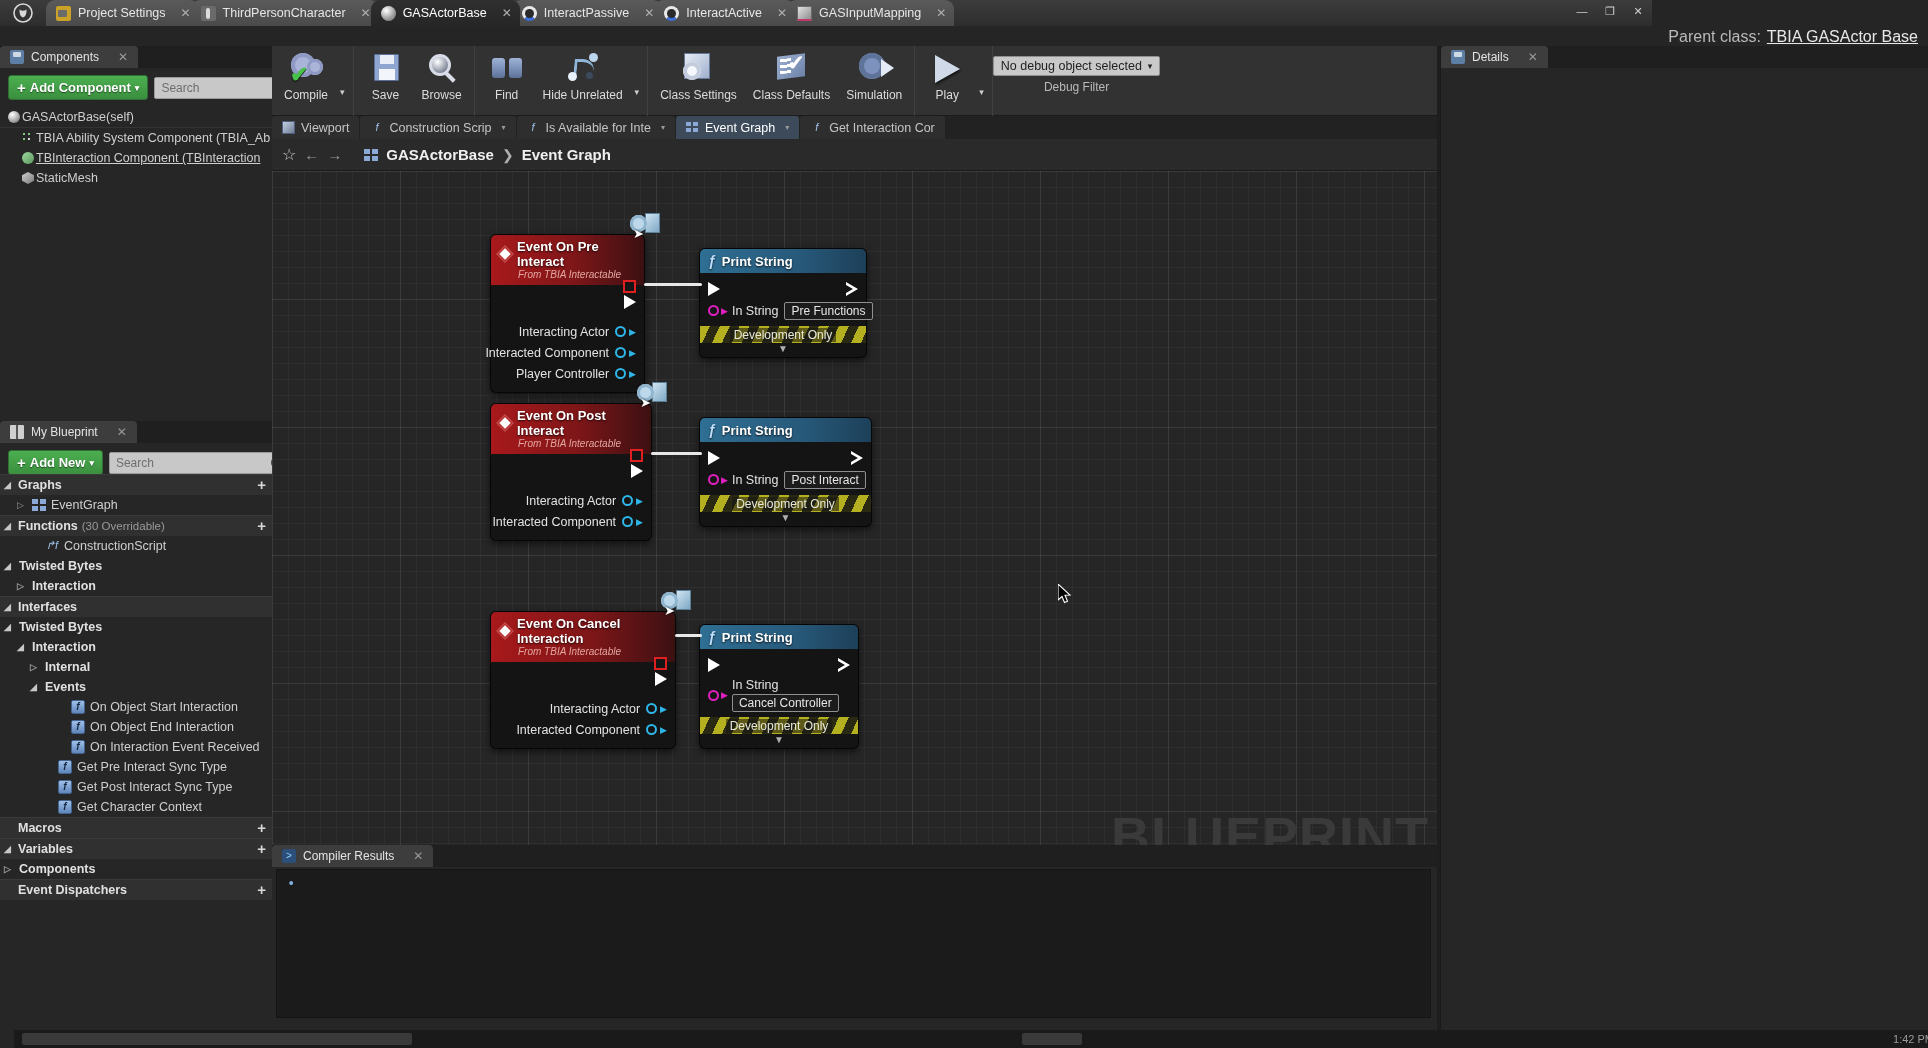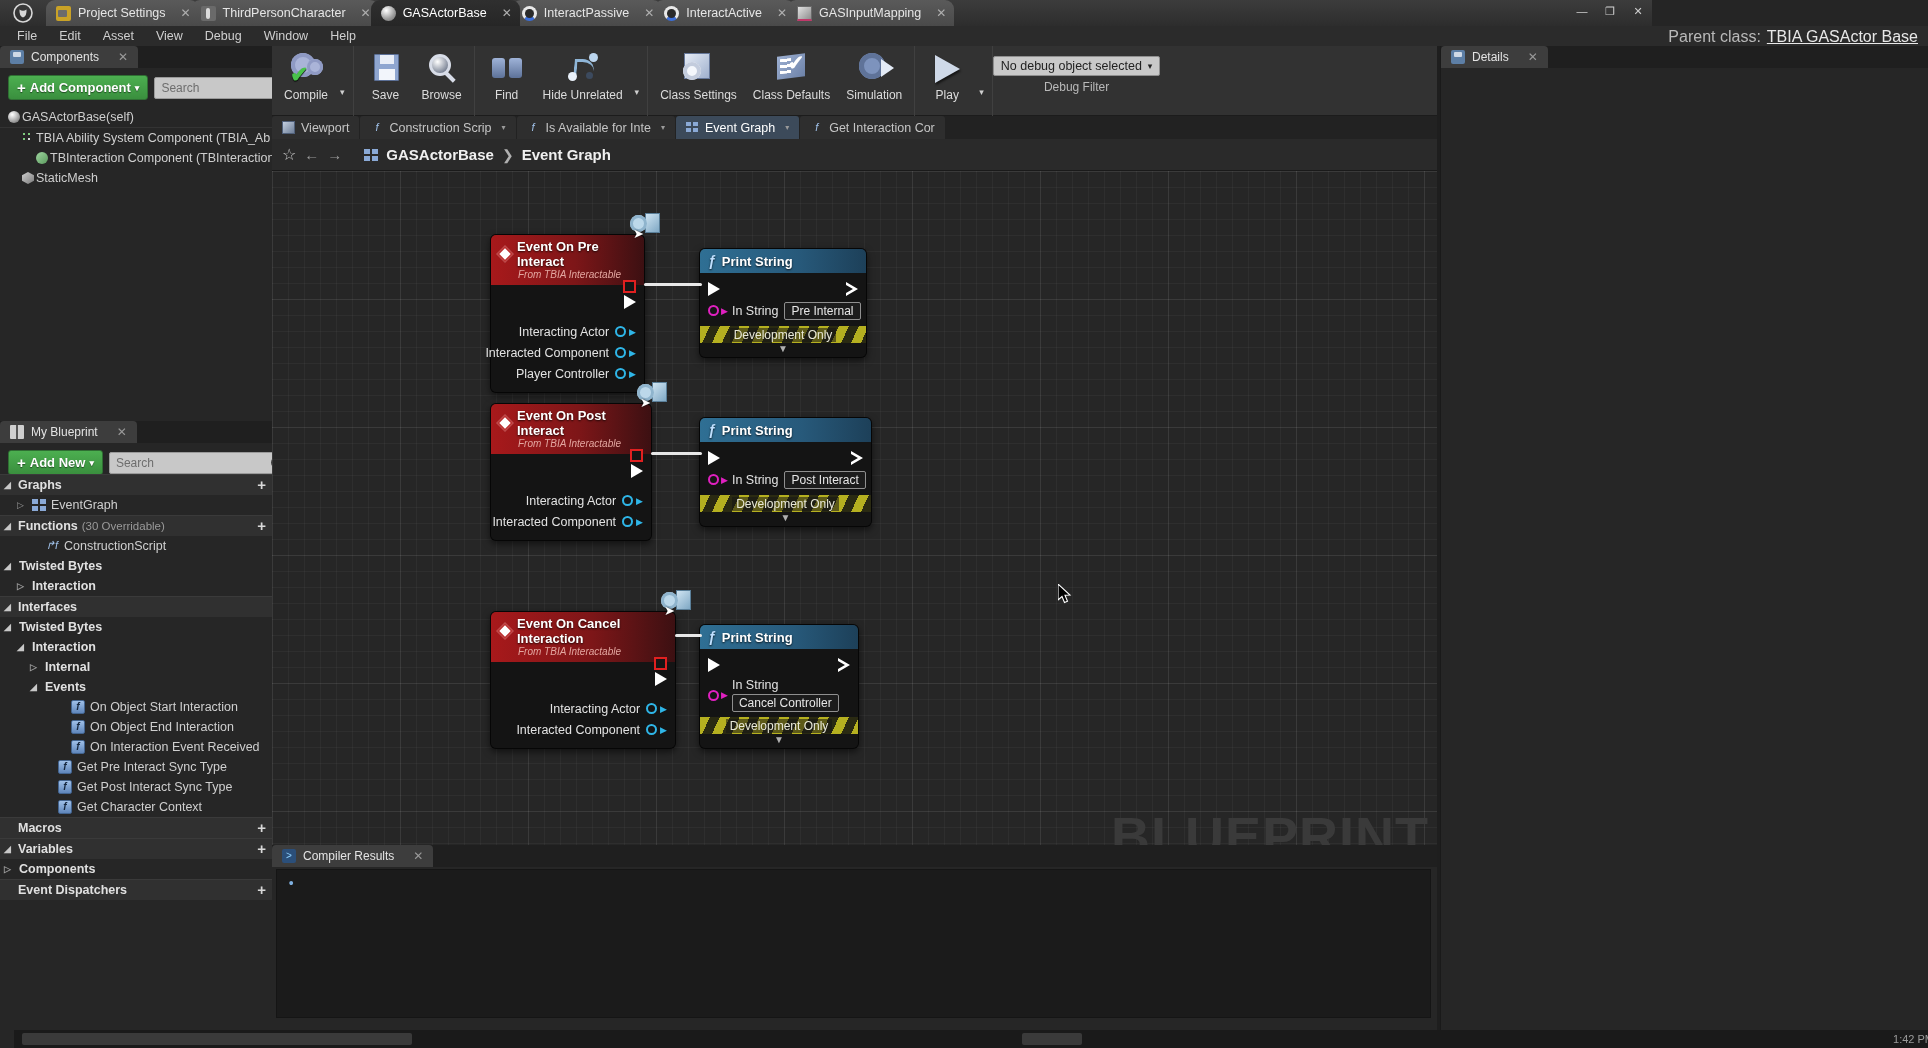--- a/index.html
+++ b/index.html
@@ -370,29 +370,20 @@
           <span class="tab-x">✕</span>
         </div>
       </div>
     <div class="win-ctl">
       <div>—</div>
       <div>❐</div>
       <div class="wclose">✕</div>
     </div>
   </div>
 
-  <div class="menubar" id="menubar">
-      <span>File</span>
-      <span>Edit</span>
-      <span>Asset</span>
-      <span>View</span>
-      <span>Debug</span>
-      <span>Window</span>
-      <span>Help</span>
-    </div>
   <div class="parentclass">
     <span>Parent class:</span>
     <span class="pc-link">TBIA GASActor Base</span>
   </div>
 
   <div class="left-dock">
 
     <div class="panel-tabrow">
       <div class="panel-tab">
         <span class="comp-ico ic-components"></span>
@@ -414,21 +405,21 @@
     <div id="comp-tree">
         <div class="tree-row" style="padding-left: 8px;">
           <span class="dot-sphere"></span>
           <span>GASActorBase(self)</span>
         </div>
         <div class="panel-sep"></div>
         <div class="tree-row" style="padding-left: 22px;">
           <span class="ic-dots"></span>
           <span>TBIA Ability System Component (TBIA_Ab</span>
         </div>
-        <div class="tree-row" style="padding-left: 36px;">
+        <div class="tree-row" style="padding-left: 22px; text-decoration: underline;">
           <span class="ic-inter"></span>
           <span>TBInteraction Component (TBInteraction</span>
         </div>
         <div class="tree-row" style="padding-left: 22px;">
           <span class="ic-mesh"></span>
           <span>StaticMesh</span>
         </div>
       </div>
 
     <div class="panel-tabrow" style="position:absolute;left:0;top:375px;width:272px;">
@@ -744,21 +735,21 @@
           </div>
           <div class="fn-body">
             <div class="exec-row">
               <span class="exec-in"></span>
               <span class="exec-hollow"></span>
             </div>
             <div class="pin-row">
               <span class="pin-str"></span>
               <span class="pin-arrow m">▶</span>
               <span class="pin-lbl">In String</span>
-              <span class="str-input">Pre Internal</span>
+              <span class="str-input">Pre Functions</span>
             </div>
             <div class="devonly">
               <span>Development Only</span>
             </div>
           </div>
           <div class="node-foot">▼</div>
         </div>
         <div class="node ev-node" style="left: 218px; top: 232px; width: 162px;">
           <div class="ev-head">
             <div class="node-badge">

